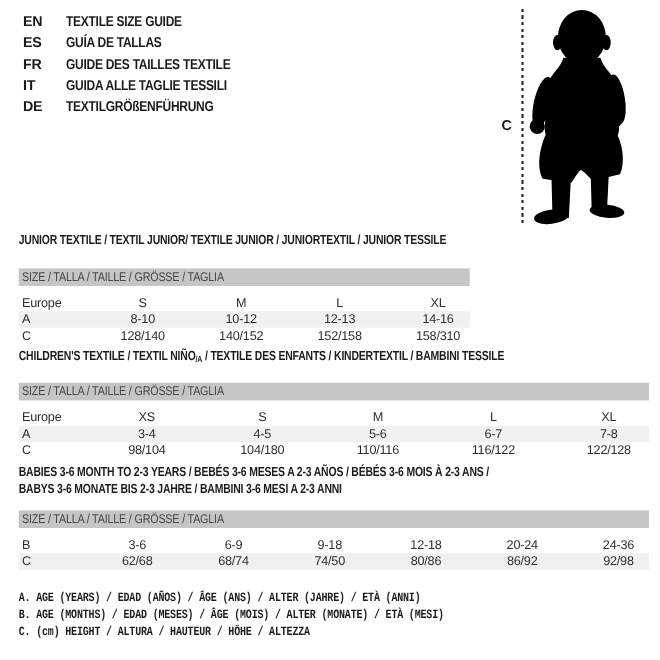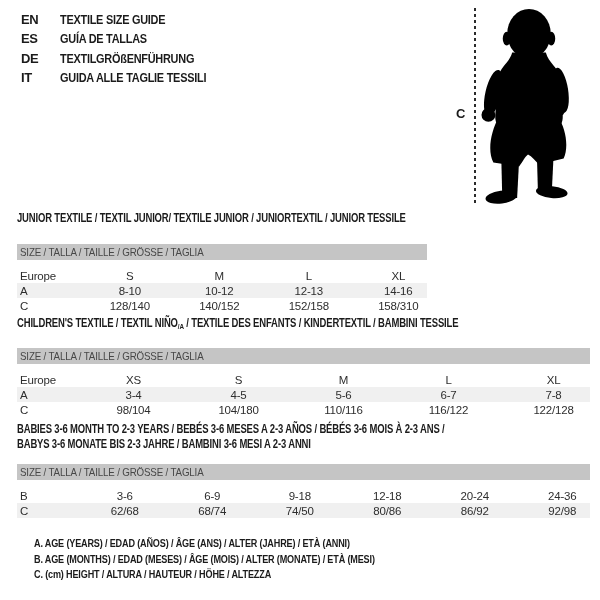--- a/index.html
+++ b/index.html
@@ -51,47 +51,51 @@
   .t1 { top:244px; width:410px; }
   .t1 .tlabel { width:52px; }
   .t2 { top:348px; width:573px; }
   .t3 { top:464px; width:573px; }
   .t2 .tlabel, .t3 .tlabel { width:48px; }
   #title1 { top:211px; }
   #title2 { top:316px; }
   #title3 { top:422px; }
 
   
-  .legend { position:absolute; left:34px; top:536px; }
+  .legend { position:absolute; left:17px; top:536px;font-family:Liberation Mono, monospace; }
   .legend-line {
     font-weight:bold; font-size:11.5px; letter-spacing:-0.2px; line-height:15.5px;
     white-space:nowrap; transform:scaleX(0.79); transform-origin:0 50%;
   }
 </style>
 </head>
 <body>
 
 <div class="canvas">
 
   <div class="lang-block">
     <div class="lang-row">
       <span class="lang-code">EN</span>
       <span class="lang-label">TEXTILE SIZE GUIDE</span>
     </div>
     <div class="lang-row">
       <span class="lang-code">ES</span>
       <span class="lang-label">GUÍA DE TALLAS</span>
     </div>
     <div class="lang-row">
+      <span class="lang-code">FR</span>
+      <span class="lang-label">GUIDE DES TAILLES TEXTILE</span>
+    </div>
+    <div class="lang-row">
+      <span class="lang-code">IT</span>
+      <span class="lang-label">GUIDA ALLE TAGLIE TESSILI</span>
+    </div>
+    <div class="lang-row">
       <span class="lang-code">DE</span>
       <span class="lang-label">TEXTILGRÖßENFÜHRUNG</span>
-    </div>
-    <div class="lang-row">
-      <span class="lang-code">IT</span>
-      <span class="lang-label">GUIDA ALLE TAGLIE TESSILI</span>
     </div>
   </div>
 
   <div class="height-line"></div>
   <div class="height-label">C</div>
   <svg class="baby-svg" width="95" height="198" viewBox="0 0 95 200">
     <ellipse cx="48" cy="27" rx="22" ry="25"></ellipse>
     <ellipse cx="25.5" cy="32" rx="4" ry="7"></ellipse>
     <ellipse cx="70.5" cy="32" rx="4" ry="7"></ellipse>
     <path d="M31,46 L65,46 C68,57 77,60 79,71 L82,108 C83,121 77,127 48,127 C19,127 13,121 14,108 L17,71 C19,60 28,57 31,46 Z"></path>

